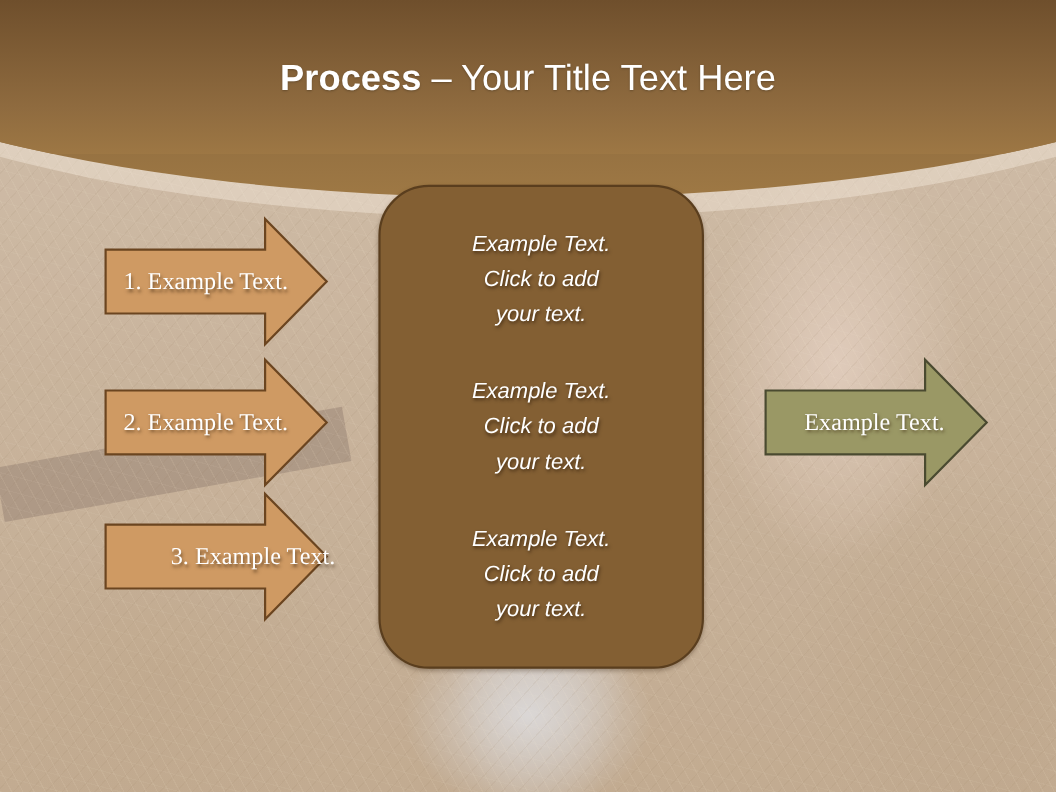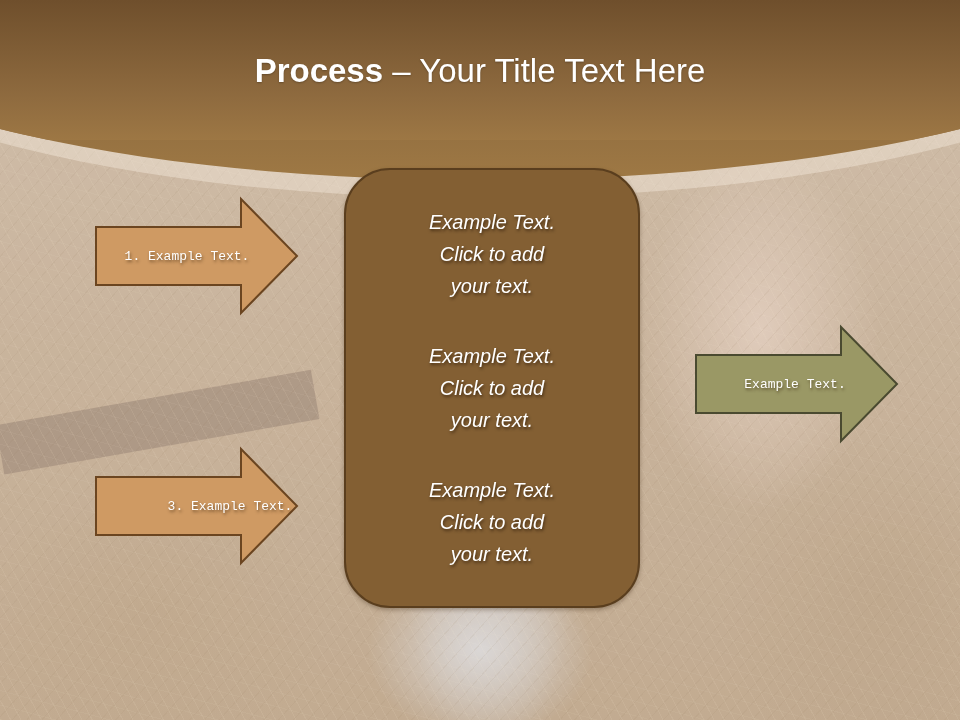--- a/index.html
+++ b/index.html
@@ -34,21 +34,21 @@
                   background:rgba(255,245,235,0.35); }
   .header-fill { position:absolute; left:0; top:0; width:960px; height:140px;
                  background:linear-gradient(180deg, #6f4f2c 0%, #8f6b3f 70%, #9d7744 100%); }
   .title { position:absolute; left:0; top:52px; width:960px; text-align:center;
            color:#ffffff; font-size:33px; font-family:"Liberation Sans", sans-serif;
            text-shadow:0 1px 2px rgba(0,0,0,0.25); }
   .title b { font-weight:bold; }
   .arrow { position:absolute; }
   .arrow svg { position:absolute; left:0; top:0; overflow:visible; }
   .arrow .lbl { position:absolute; left:0; top:0; display:flex; align-items:center; justify-content:center;
-                color:#ffffff; font-family:Liberation Mono, monospace; font-size:13px;
+                color:#ffffff; font-family:Liberation Serif, serif; font-size:22px;
                 text-shadow:1px 2px 3px rgba(50,30,10,0.6); }
   .center-box { position:absolute; left:344px; top:168px; width:296px; height:440px;
                 background:#835f33; border:2px solid #5a3e1e; border-radius:46px; box-sizing:border-box;
                 box-shadow:0 2px 4px rgba(60,40,20,0.35);
                 display:flex; flex-direction:column; align-items:center; justify-content:center; }
   .block { color:#ffffff; font-style:italic; font-family:"Liberation Sans", sans-serif;
            font-size:20px; line-height:32px; text-align:center; margin:0 0 38px 0;
            text-shadow:1px 2px 3px rgba(30,15,0,0.6); white-space:pre-line; }
   .block:last-child { margin-bottom:0; }
 </style>
@@ -70,20 +70,26 @@
     <b>Process</b><span> – Your Title Text Here</span>
   </div>
 
   <div class="arrow" style="left:95px; top:198px; width:204px; height:116px;">
     <svg width="204" height="116">
       <polygon points="1,29 146,29 146,1 202,58 146,115 146,87 1,87" fill="#cf9a63" stroke="#6b4520" stroke-width="2"></polygon>
     </svg>
     <div class="lbl" style="width:184px; height:116px;">1. Example Text.</div>
   </div>
 
+  <div class="arrow" style="left:95px; top:326px; width:204px; height:116px;">
+    <svg width="204" height="116">
+      <polygon points="1,29 146,29 146,1 202,58 146,115 146,87 1,87" fill="#cf9a63" stroke="#6b4520" stroke-width="2"></polygon>
+    </svg>
+    <div class="lbl" style="width:184px; height:116px;">2. Example Text.</div>
+  </div>
 
   <div class="arrow" style="left:95px; top:448px; width:204px; height:116px;">
     <svg width="204" height="116">
       <polygon points="1,29 146,29 146,1 202,58 146,115 146,87 1,87" fill="#cf9a63" stroke="#6b4520" stroke-width="2"></polygon>
     </svg>
     <div class="lbl" style="width:184px; height:116px;padding-left:43px;">3. Example Text.</div>
   </div>
 
   <div class="center-box">
     <div class="block">Example Text.

